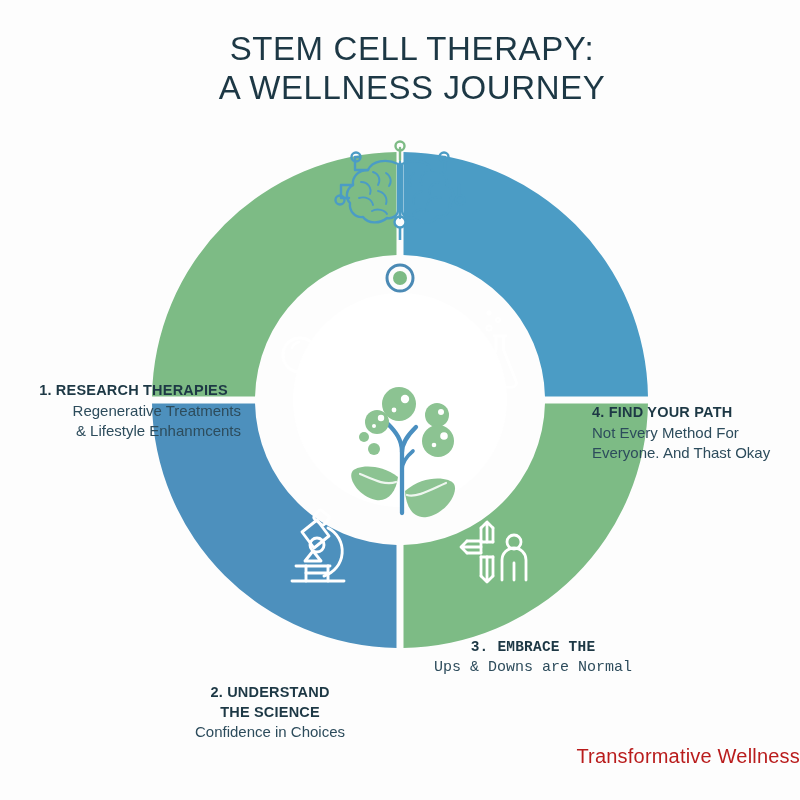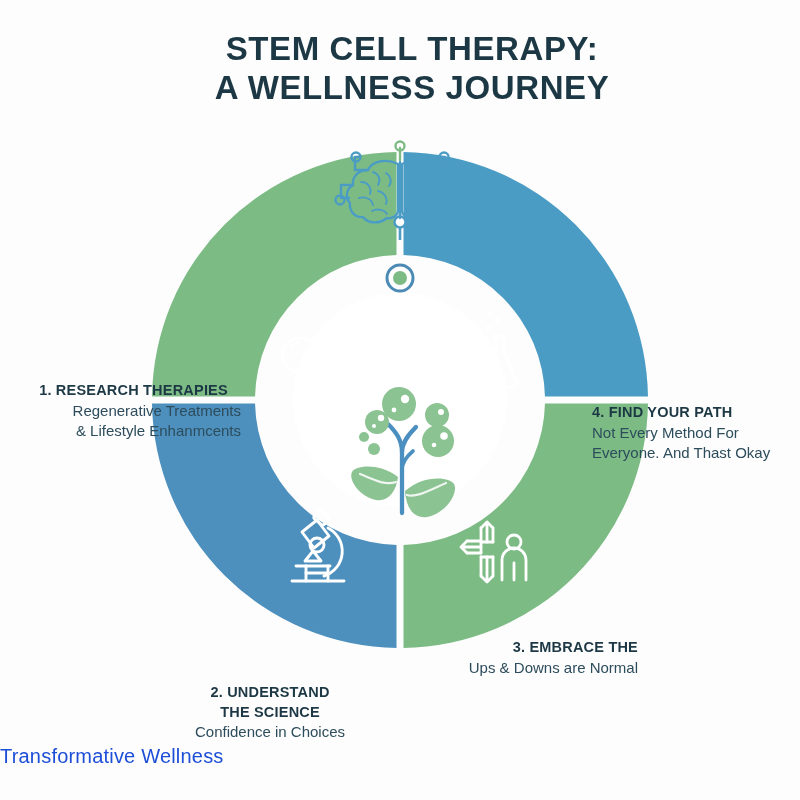--- a/index.html
+++ b/index.html
@@ -24,34 +24,34 @@
   .title-block {
     position: absolute;
     top: 30px;
     left: 0;
     width: 800px;
     text-align: center;
     line-height: 1.18;
   }
   .title-line {
     font-size: 33px;
-    font-weight: bold;
+    font-weight: normal;
     letter-spacing: 0.6px;
     color: #1d3845;
     display: block;
     margin-left: 24px;
   }
   .footer {
     position: absolute;
     top: 745px;
     left: 0;
     width: 800px;
-    text-align: left;
+    text-align: right;
     font-size: 20px;
-    color: #1d4ed8;
+    color: #b91c1c;
     letter-spacing: 0.2px;
   }
   .label {
     position: absolute;
     line-height: 1.35;
   }
   .label .lbl-title {
     font-size: 14.5px;
     font-weight: bold;
     color: #1d3845;
@@ -80,21 +80,22 @@
     top: 638px;
     left: 165px;
     width: 210px;
     text-align: center;
     margin-top: 45px;
   }
   #label-3 {
     top: 638px;
     left: 428px;
     width: 210px;
-    text-align: right;
+    text-align: center;
+    font-family: Liberation Mono, monospace;
   }
   svg { display: block; }
 </style>
 </head>
 <body>
 
 <div class="title-block">
   <span class="title-line">STEM CELL THERAPY:</span>
   <span class="title-line">A WELLNESS JOURNEY</span>
 </div>

